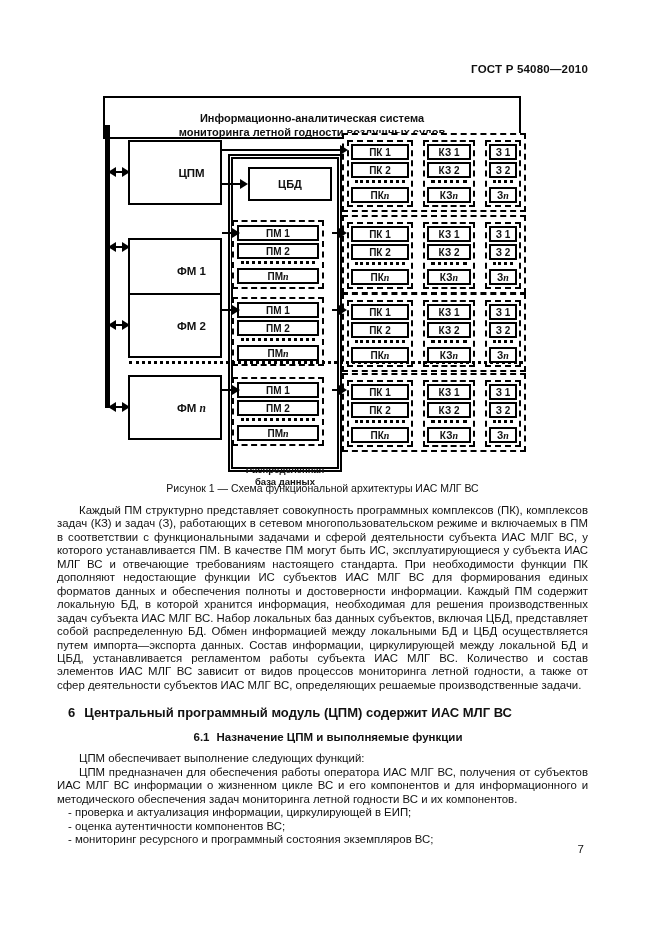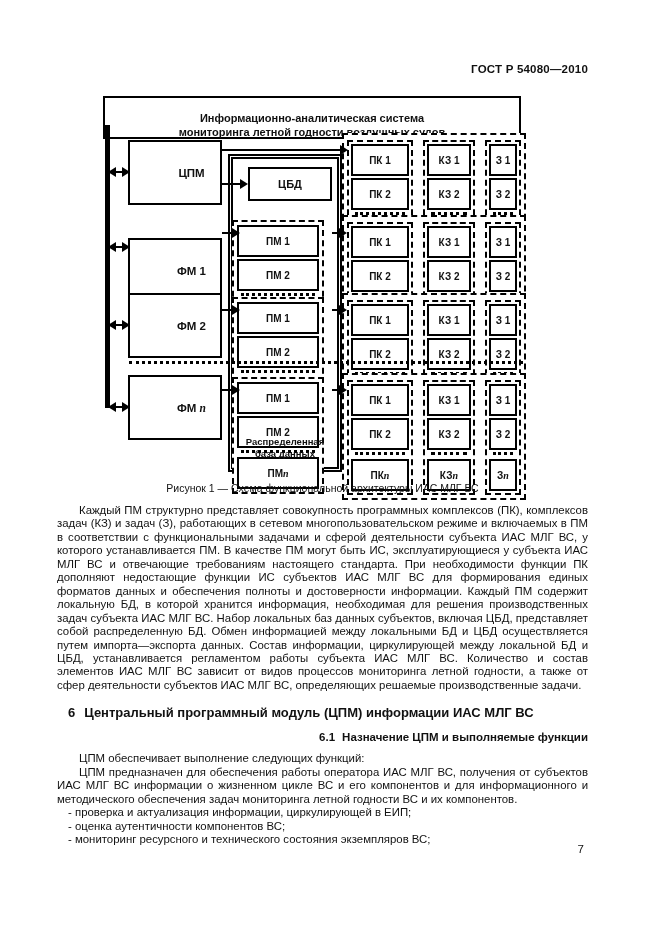--- a/index.html
+++ b/index.html
@@ -32,29 +32,29 @@
   .cbd{
     position:absolute;left:145px;top:71px;width:84px;height:34px;
     border:2px solid #000;display:flex;align-items:center;justify-content:center;
     font-weight:bold;font-size:11px;background:#fff;box-sizing:border-box;
   }
   .pm-group{
     position:absolute;left:129px;width:92px;
     border:2px dashed #000;padding:3px;box-sizing:border-box;background:#fff;
   }
   .sbox{
-    border:2px solid #000;height:32px;margin-bottom:2px;background:#fff;
+    border:2px solid #000;height:16px;margin-bottom:2px;background:#fff;
     display:flex;align-items:center;justify-content:center;
     font-weight:bold;font-size:10px;box-sizing:border-box;white-space:pre;
   }
   .sbox:last-child{margin-bottom:0;}
   .sbox .n,i.n{font-style:italic;font-family:"Liberation Serif",serif;}
   .ellipsis{height:0;border-top:3px dotted #000;margin:2px 4px 4px 4px;}
   .db-label{
-    position:absolute;left:127px;top:340px;width:110px;text-align:center;
+    position:absolute;left:127px;top:368px;width:110px;text-align:center;
     font-weight:bold;font-size:9.5px;line-height:11.5px;
   }
   .right-row{
     position:absolute;left:239px;width:184px;border:2px dashed #000;
     padding:5px 3px 3px 3px;box-sizing:border-box;
     display:flex;justify-content:space-between;background:#fff;
   }
   .sub-group{border:2px dashed #000;padding:2px;box-sizing:border-box;background:#fff;}
   .g-pk{width:66px;}
   .g-kz{width:52px;}
@@ -74,21 +74,21 @@
   .fig-caption{
     position:absolute;left:57px;top:482px;width:531px;text-align:center;font-size:10.5px;
   }
   .text-block{position:absolute;left:57px;top:504px;width:531px;font-size:11.4px;line-height:13.45px;text-align:justify;}
   .text-block p{margin:0;text-indent:22px;}
   .section-heading{
     font-size:13px;font-weight:bold;margin:14px 0 11px 11px;text-align:left;text-indent:0;
   }
   .section-heading .num{margin-right:9px;}
   .subsection-heading{
-    font-size:11.5px;font-weight:bold;margin:0 0 8px 11px;text-align:right;text-indent:0;
+    font-size:11.5px;font-weight:bold;margin:0 0 8px 11px;text-align:center;text-indent:0;
   }
   .subsection-heading .num{margin-right:7px;}
   .bullets div{padding-left:11px;}
   .page-number{position:absolute;left:57px;top:843px;width:531px;text-align:right;font-size:11.5px;padding-right:4px;box-sizing:border-box;}
 </style>
 </head>
 <body>
 
 <div class="doc-header">ГОСТ Р 54080—2010</div>
 
@@ -233,30 +233,30 @@
   <div class="arrow" style="top:293px;left:119px;width:16px;"></div>
   <div class="arrow" style="top:293px;left:229px;width:13px;"></div>
 </div>
 
 <div class="fig-caption">Рисунок 1 — Схема функциональной архитектуры ИАС МЛГ ВС</div>
 
 <div class="text-block">
   <p>Каждый ПМ структурно представляет совокупность программных комплексов (ПК), комплексов задач (КЗ) и задач (З), работающих в сетевом многопользовательском режиме и включаемых в ПМ в соответствии с функциональными задачами и сферой деятельности субъекта ИАС МЛГ ВС, у которого устанавливается ПМ. В качестве ПМ могут быть ИС, эксплуатирующиеся у субъекта ИАС МЛГ ВС и отвечающие требованиям настоящего стандарта. При необходимости функции ПК дополняют недостающие функции ИС субъектов ИАС МЛГ ВС для формирования единых форматов данных и обеспечения полноты и достоверности информации. Каждый ПМ содержит локальную БД, в которой хранится информация, необходимая для решения производственных задач субъекта ИАС МЛГ ВС. Набор локальных баз данных субъектов, включая ЦБД, представляет собой распределенную БД. Обмен информацией между локальными БД и ЦБД осуществляется путем импорта—экспорта данных. Состав информации, циркулирующей между локальной БД и ЦБД, устанавливается регламентом работы субъекта ИАС МЛГ ВС. Количество и состав элементов ИАС МЛГ ВС зависит от видов процессов мониторинга летной годности, а также от сфер деятельности субъектов ИАС МЛГ ВС, определяющих решаемые производственные задачи.</p>
 
   <div class="section-heading">
-    <span class="num">6</span><span>Центральный программный модуль (ЦПМ) информации ИАС МЛГ ВС</span>
+    <span class="num">6</span><span>Центральный программный модуль (ЦПМ) содержит ИАС МЛГ ВС</span>
   </div>
 
   <div class="subsection-heading">
     <span class="num">6.1</span><span>Назначение ЦПМ и выполняемые функции</span>
   </div>
 
   <p>ЦПМ обеспечивает выполнение следующих функций:</p>
   <p>ЦПМ предназначен для обеспечения работы оператора ИАС МЛГ ВС, получения от субъектов ИАС МЛГ ВС информации о жизненном цикле ВС и его компонентов и для информационного и методического обеспечения задач мониторинга летной годности ВС и их компонентов.</p>
 
   <div class="bullets">
     <div>- проверка и актуализация информации, циркулирующей в ЕИП;</div>
     <div>- оценка аутентичности компонентов ВС;</div>
-    <div>- мониторинг ресурсного и технического состояния экземпляров ВС;</div>
+    <div>- мониторинг ресурсного и программный состояния экземпляров ВС;</div>
   </div>
 </div>
 
 <div class="page-number">7</div>
 
 </body></html>

